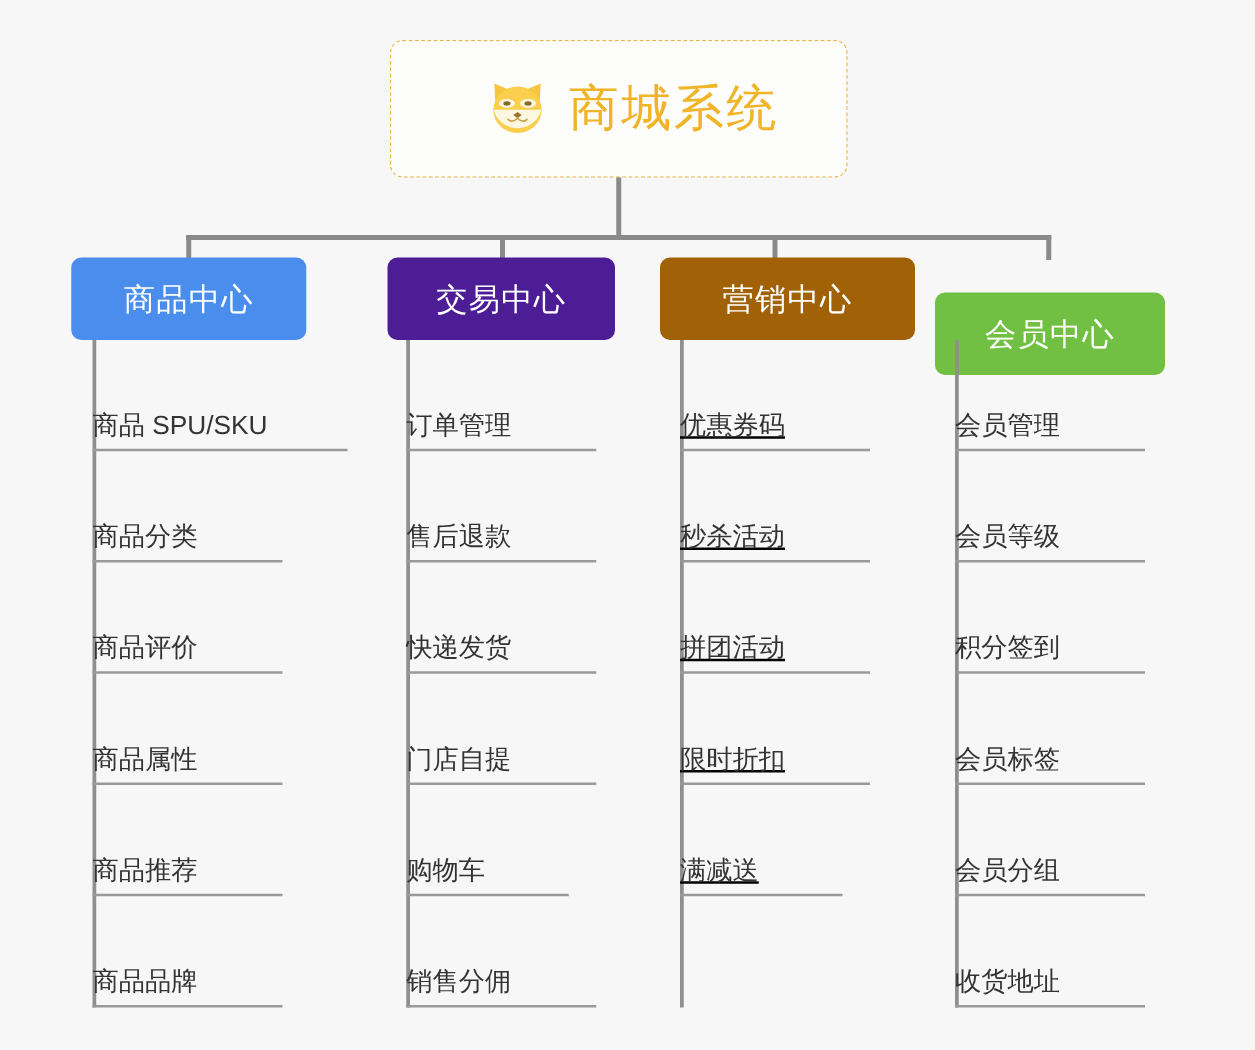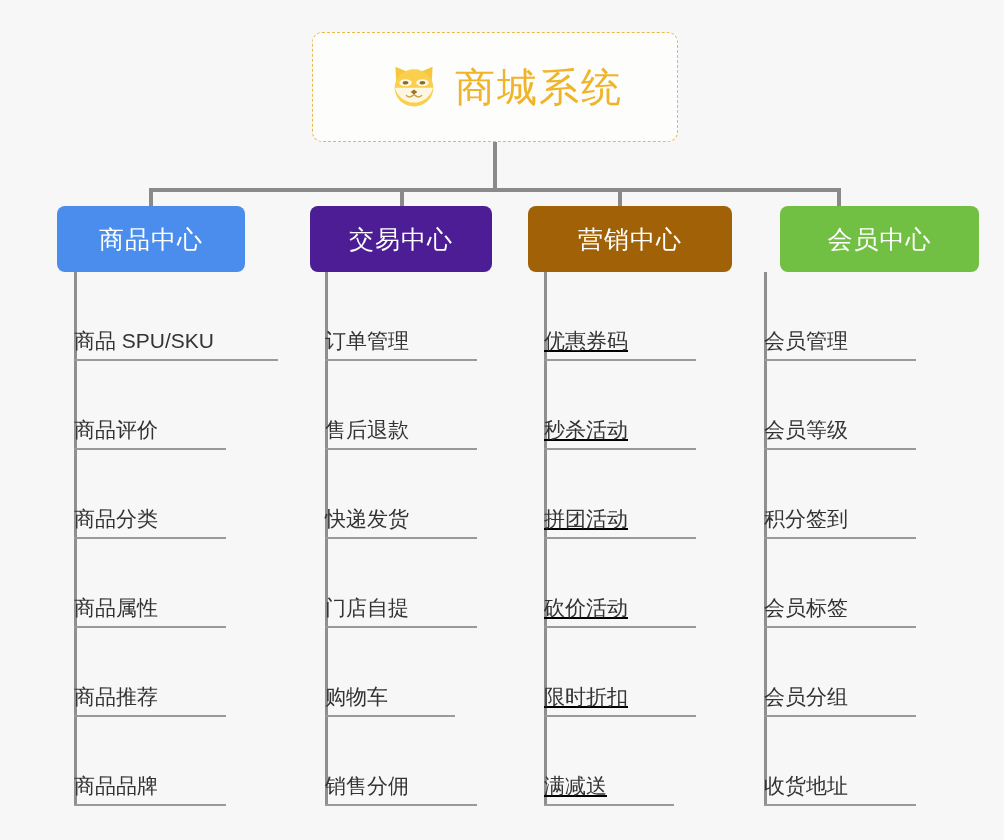--- a/index.html
+++ b/index.html
@@ -147,25 +147,25 @@
   <div class="cat-box" style="left: 57px; width: 188px; background: rgb(74, 141, 237); color: rgb(255, 255, 255);">
     <span>商品中心</span>
   </div>
   <div class="branch" style="left:74px; width:215px;">
     <div class="spine" style="height:534px;"></div>
     <div class="leaf">
       <span class="leaf-text">商品 SPU/SKU</span>
       <span class="leaf-rule" style="width:204px;"></span>
     </div>
     <div class="leaf">
+      <span class="leaf-text">商品分类</span>
+      <span class="leaf-rule" style="width:152px;"></span>
+    </div>
+    <div class="leaf">
       <span class="leaf-text">商品评价</span>
-      <span class="leaf-rule" style="width:152px;"></span>
-    </div>
-    <div class="leaf">
-      <span class="leaf-text">商品分类</span>
       <span class="leaf-rule" style="width:152px;"></span>
     </div>
     <div class="leaf">
       <span class="leaf-text">商品属性</span>
       <span class="leaf-rule" style="width:152px;"></span>
     </div>
     <div class="leaf">
       <span class="leaf-text">商品推荐</span>
       <span class="leaf-rule" style="width:152px;"></span>
     </div>
@@ -217,34 +217,30 @@
     </div>
     <div class="leaf">
       <span class="leaf-text">秒杀活动</span>
       <span class="leaf-rule" style="width:152px;"></span>
     </div>
     <div class="leaf">
       <span class="leaf-text">拼团活动</span>
       <span class="leaf-rule" style="width:152px;"></span>
     </div>
     <div class="leaf">
-      <span class="leaf-text">砍价活动</span>
-      <span class="leaf-rule" style="width:152px;"></span>
-    </div>
-    <div class="leaf">
       <span class="leaf-text">限时折扣</span>
       <span class="leaf-rule" style="width:152px;"></span>
     </div>
     <div class="leaf">
       <span class="leaf-text">满减送</span>
       <span class="leaf-rule" style="width:130px;"></span>
     </div>
   </div>
 
-  <div class="cat-box" style="left: 780px; width: 199px; background: rgb(114, 192, 67); color: rgb(255, 255, 255);">
+  <div class="cat-box" style="left: 748px; width: 184px; background: rgb(114, 192, 67); color: rgb(255, 255, 255); margin-top: 28px;">
     <span>会员中心</span>
   </div>
   <div class="branch" style="left:764px; width:215px;">
     <div class="spine" style="height:534px;"></div>
     <div class="leaf">
       <span class="leaf-text">会员管理</span>
       <span class="leaf-rule" style="width:152px;"></span>
     </div>
     <div class="leaf">
       <span class="leaf-text">会员等级</span>

